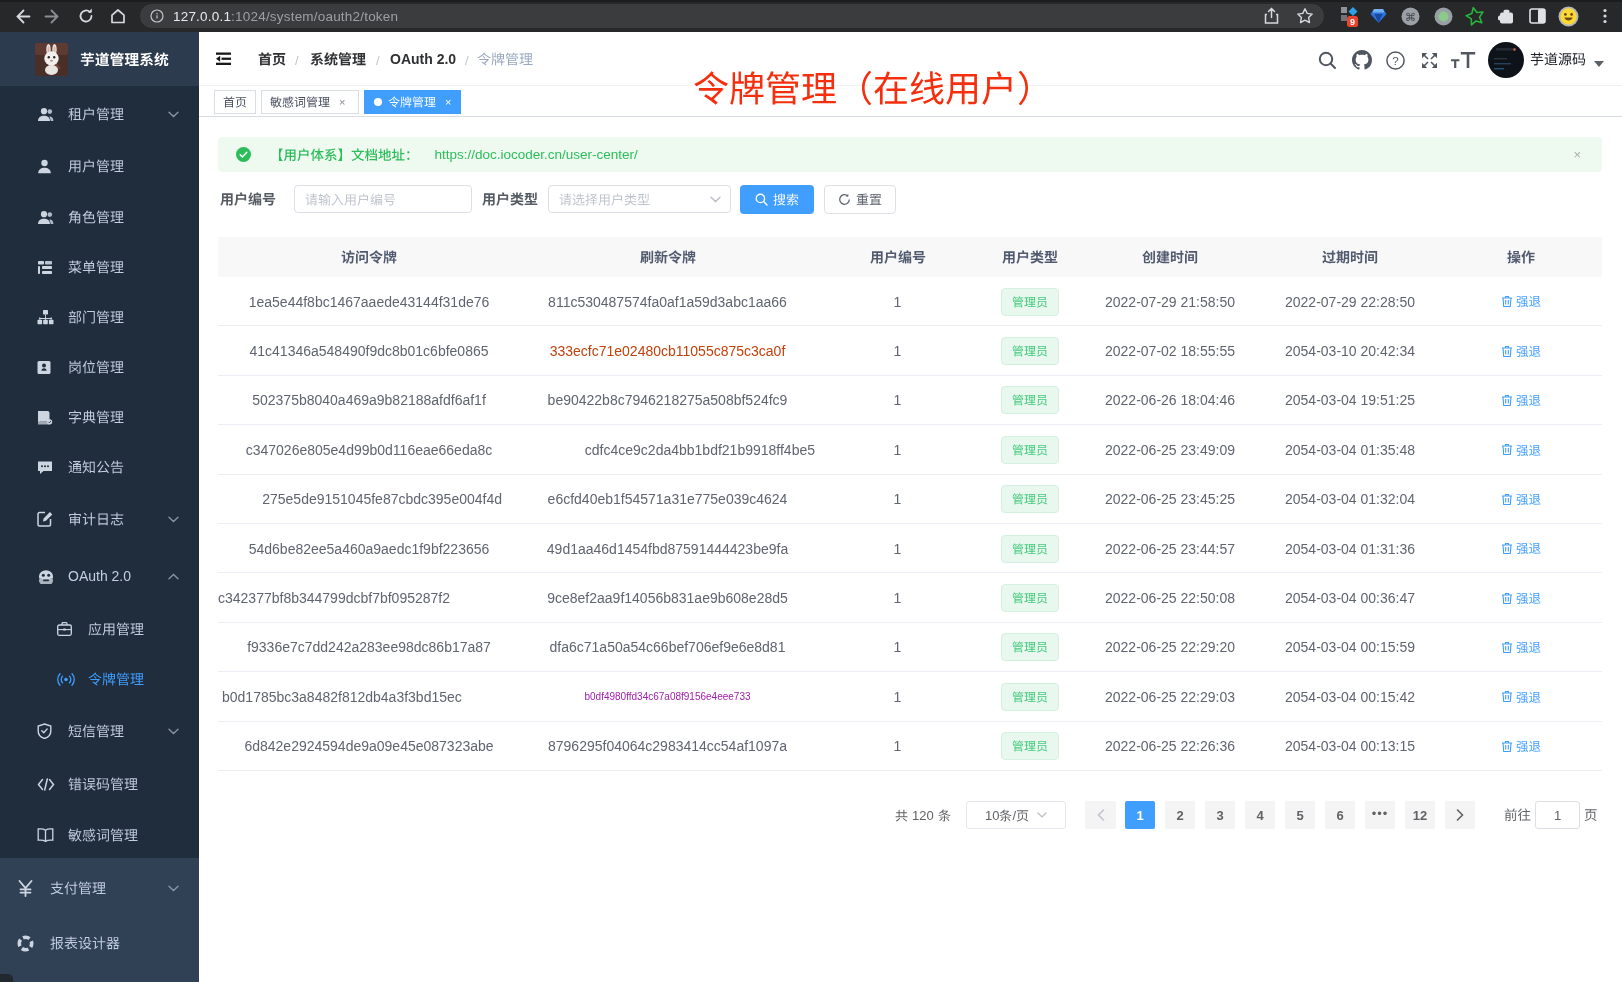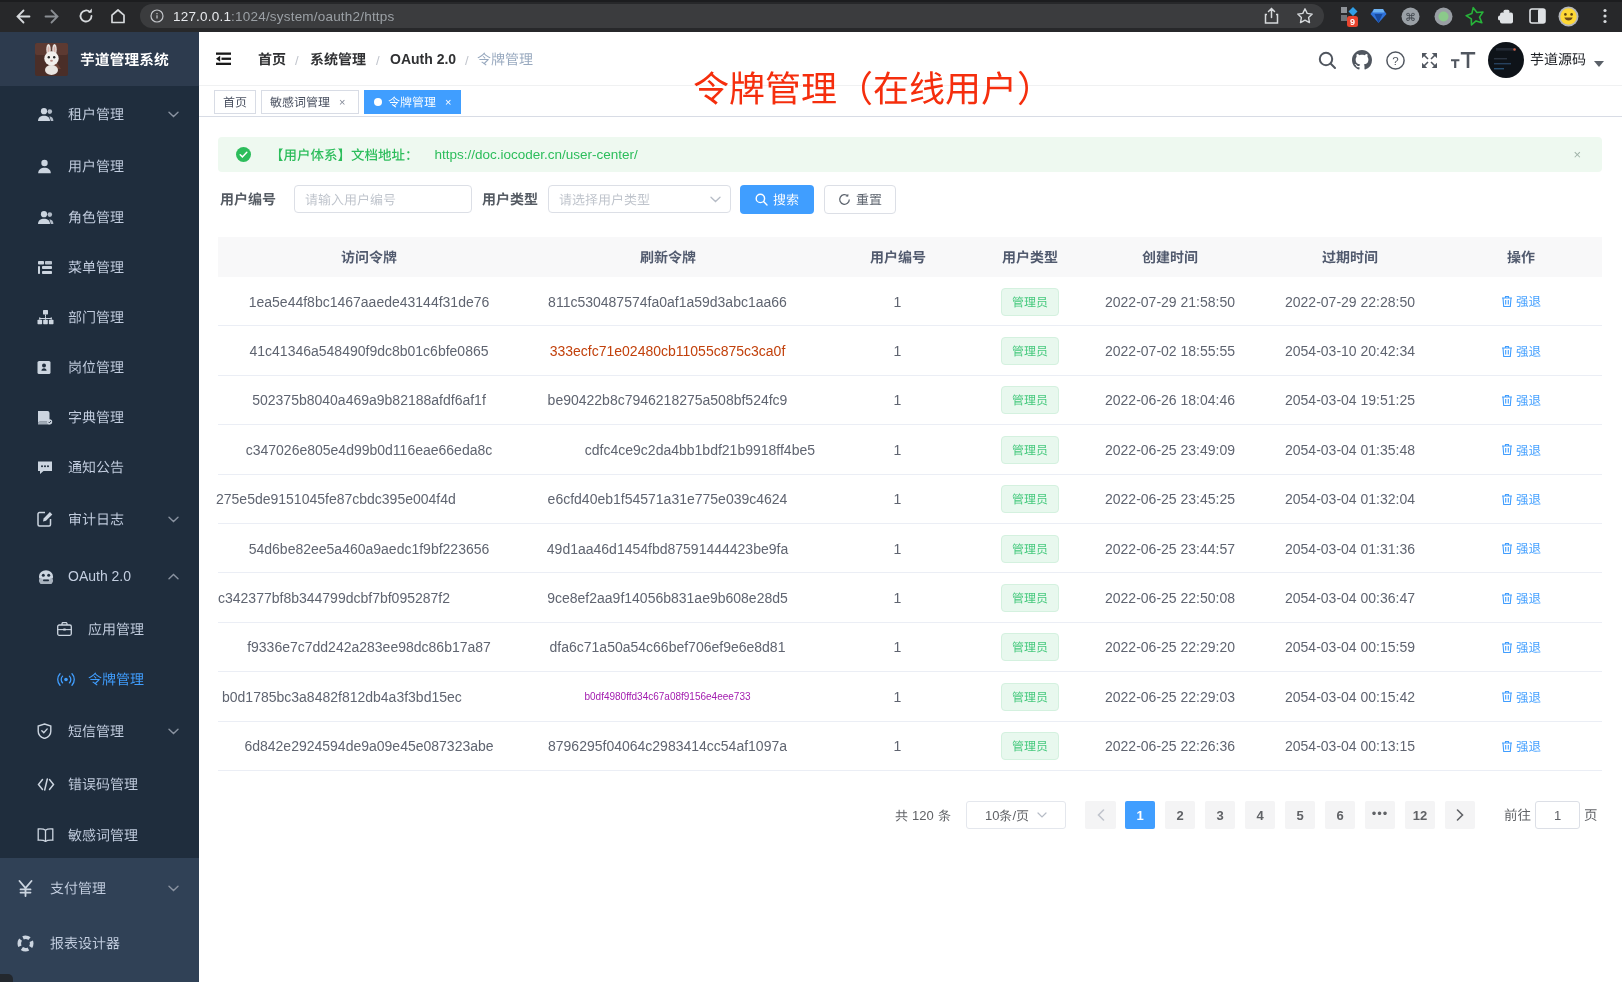--- a/index.html
+++ b/index.html
@@ -135,21 +135,21 @@
     <svg class="abs" style="left:109px;top:7px" width="18" height="18" viewBox="0 0 18 18">
 <path d="M3 8.2 9 3l6 5.2V15.5H3z" stroke="#d6d9dc" stroke-width="1.7" fill="none" stroke-linejoin="round"></path>
     </svg>
     <div class="abs" style="left:140px;top:4px;width:1184px;height:24px;border-radius:12px;background:#3b3c3e"></div>
     <svg class="abs" style="left:150px;top:9px" width="14" height="14" viewBox="0 0 14 14">
 <circle cx="7" cy="7" r="6" stroke="#c3c6ca" stroke-width="1.2" fill="none"></circle>
 <path d="M7 6.3v3.2M7 4.1v1.2" stroke="#c3c6ca" stroke-width="1.2"></path>
     </svg>
     <div class="abs row" style="left:173px;top:4px;height:24px;font-size:13.5px;letter-spacing:.2px">
       <span style="color:#e8eaed">127.0.0.1</span>
-      <span style="color:#9ba0a5">:1024/system/oauth2/https</span>
+      <span style="color:#9ba0a5">:1024/system/oauth2/token</span>
     </div>
     <svg class="abs" style="left:1263px;top:7px" width="17" height="18" viewBox="0 0 17 18">
 <path d="M8.5 1.5v9M8.5 1.5 5.5 4.5M8.5 1.5l3 3" stroke="#d6d9dc" stroke-width="1.5" fill="none" stroke-linecap="round"></path>
 <path d="M4 7.5H2.5v8.5h12V7.5H13" stroke="#d6d9dc" stroke-width="1.5" fill="none"></path>
     </svg>
     <svg class="abs" style="left:1296px;top:7px" width="18" height="18" viewBox="0 0 18 18">
 <path d="M9 1.8l2.2 4.6 5 .7-3.6 3.5.9 5-4.5-2.4-4.5 2.4.9-5L1.8 7.1l5-.7z" stroke="#d6d9dc" stroke-width="1.4" fill="none" stroke-linejoin="round"></path>
     </svg>
     <svg class="abs" style="left:1340px;top:6px" width="20" height="22" viewBox="0 0 20 22">
 <rect x="1" y="1" width="6" height="6" fill="#8f9398"></rect>
@@ -918,21 +918,21 @@
       </svg>
       <div style="margin-left:3px">
         <svg class="zh" style="width:25px;height:12.5px;" viewBox="0 0 2000 1000" fill="#409eff">
           <use href="#r5f3a" x="0"></use>
           <use href="#r9000" x="1000"></use>
         </svg>
       </div>
     </div>
   </div>
 <div class="abs" style="left:218px;top:474.6px;width:1384px;height:49.4px;border-bottom:1px solid #ebeef5"></div>
-<div class="abs row" style="left:216px;top:474.6px;width:302px;height:49.4px;justify-content:flex-start">
+<div class="abs row" style="left:200px;top:474.6px;width:302px;height:49.4px;justify-content:flex-end">
     <span style="font-size:14px;color:#5f6470">275e5de9151045fe87cbdc395e004f4d</span>
   </div>
 <div class="abs row" style="left:520px;top:474.6px;width:295px;height:49.4px;justify-content:center">
     <span style="font-size:14px;color:#5f6470">e6cfd40eb1f54571a31e775e039c4624</span>
   </div>
 <div class="abs row" style="left:815px;top:474.6px;width:165px;height:49.4px;justify-content:center">
     <span style="font-size:14px;color:#5f6470">1</span>
   </div>
 <div class="abs row" style="left:980px;top:474.6px;width:100px;height:49.4px;justify-content:center">
     <div class="row" style="width:58px;height:28px;background:#e8f8ee;border:1px solid #d4f1df;border-radius:4px;justify-content:center">

